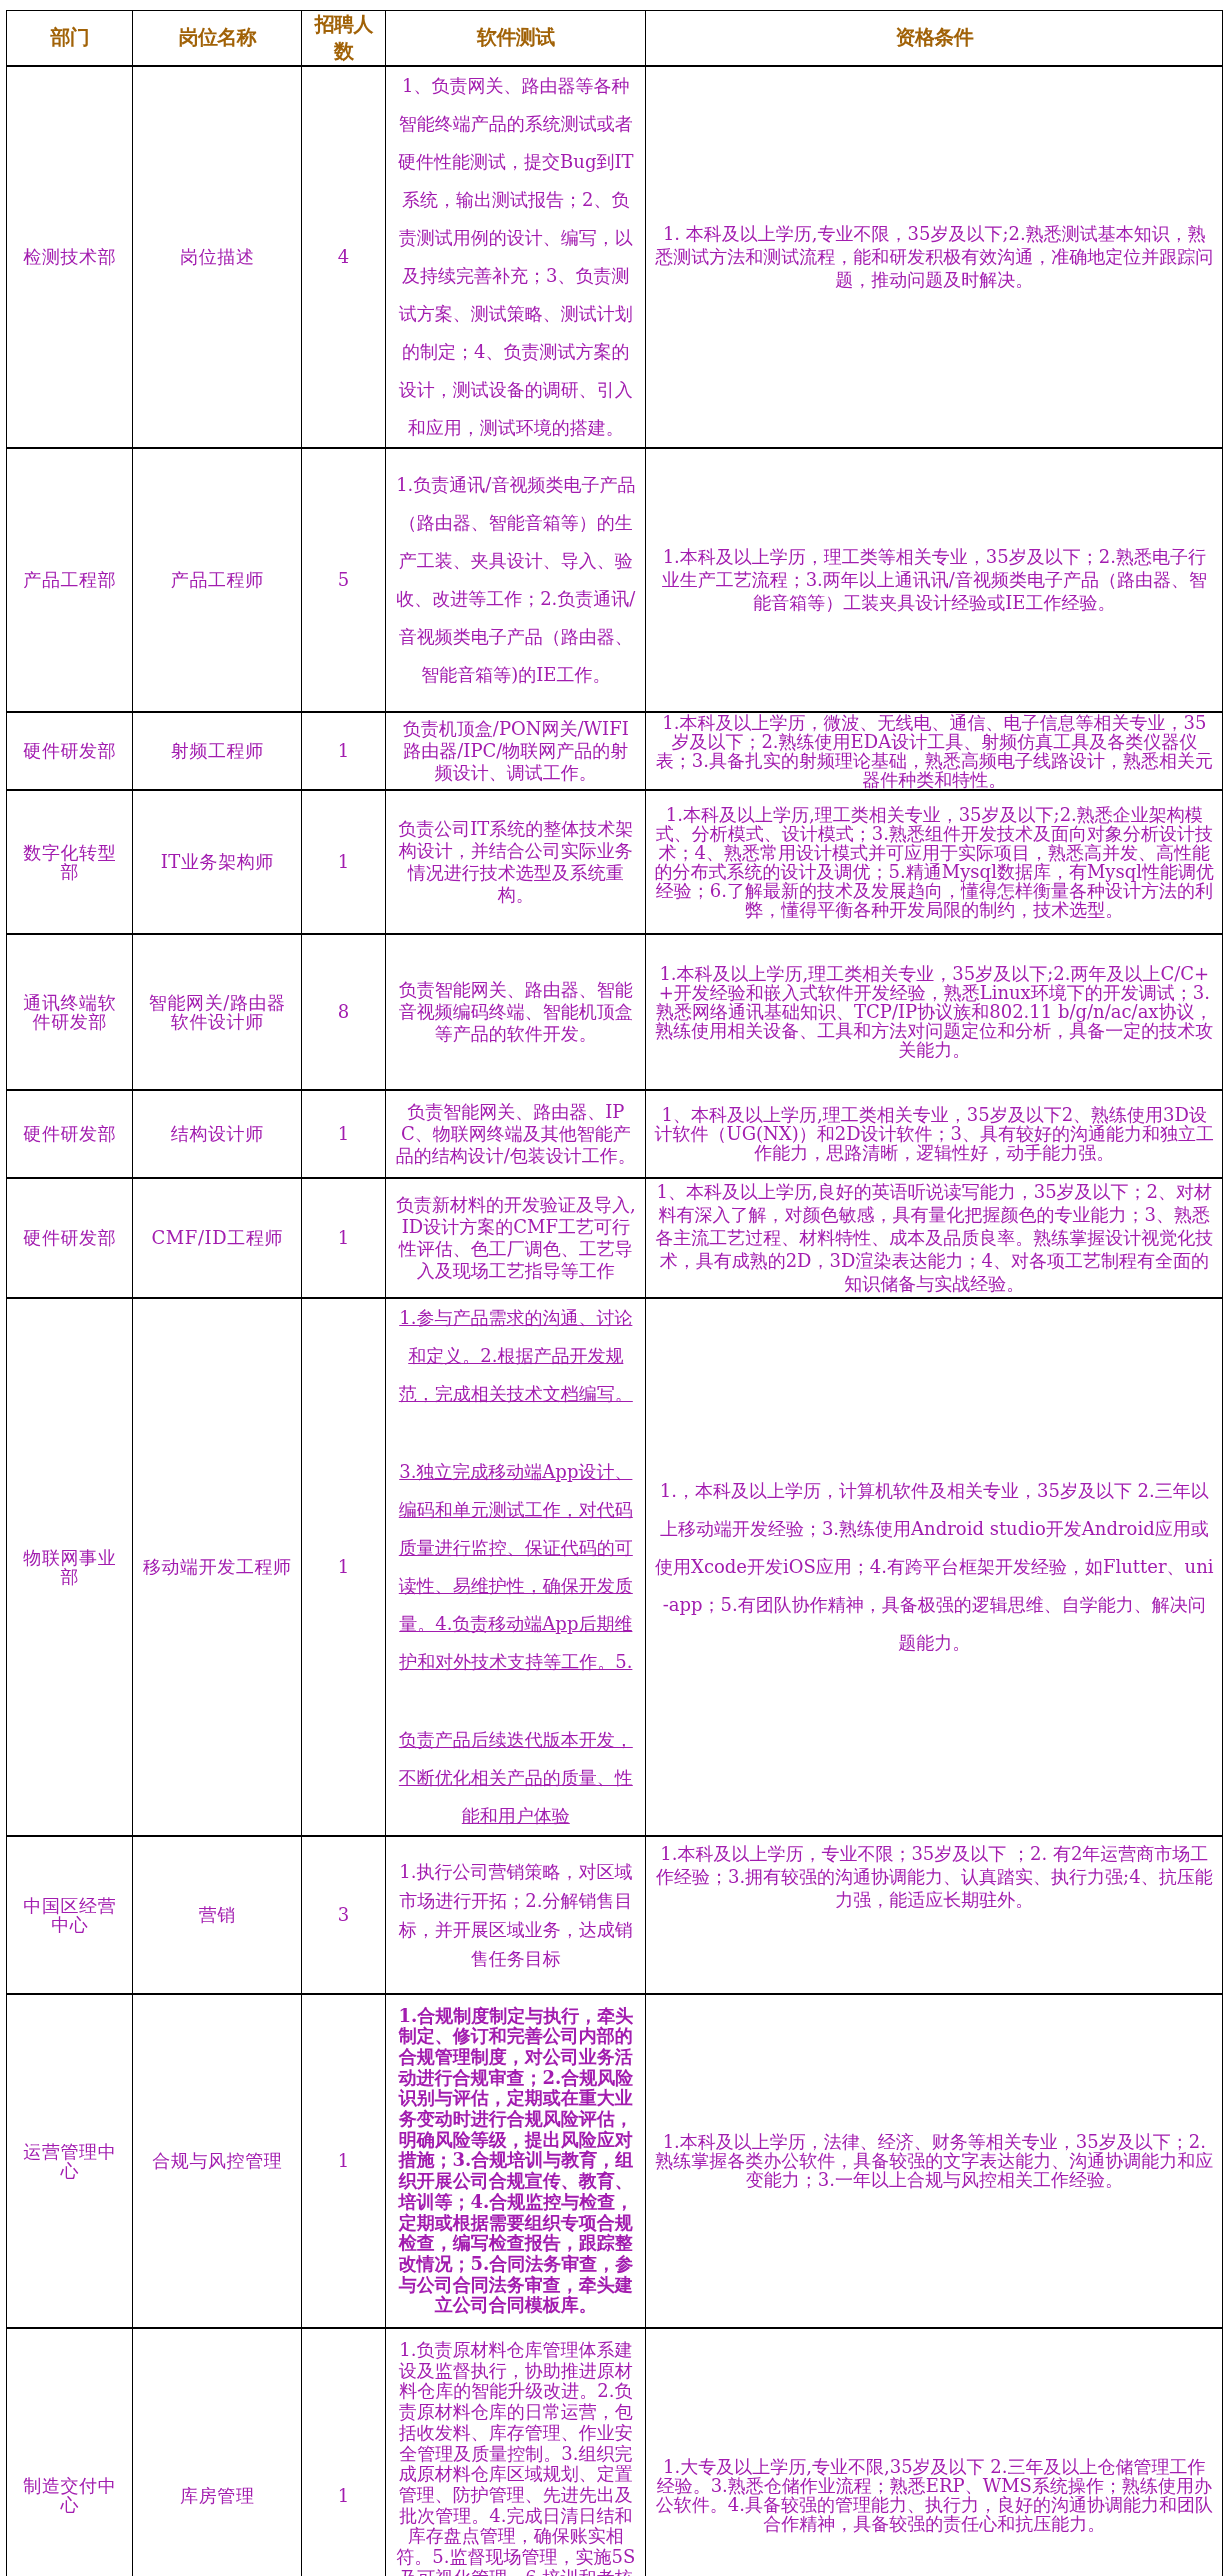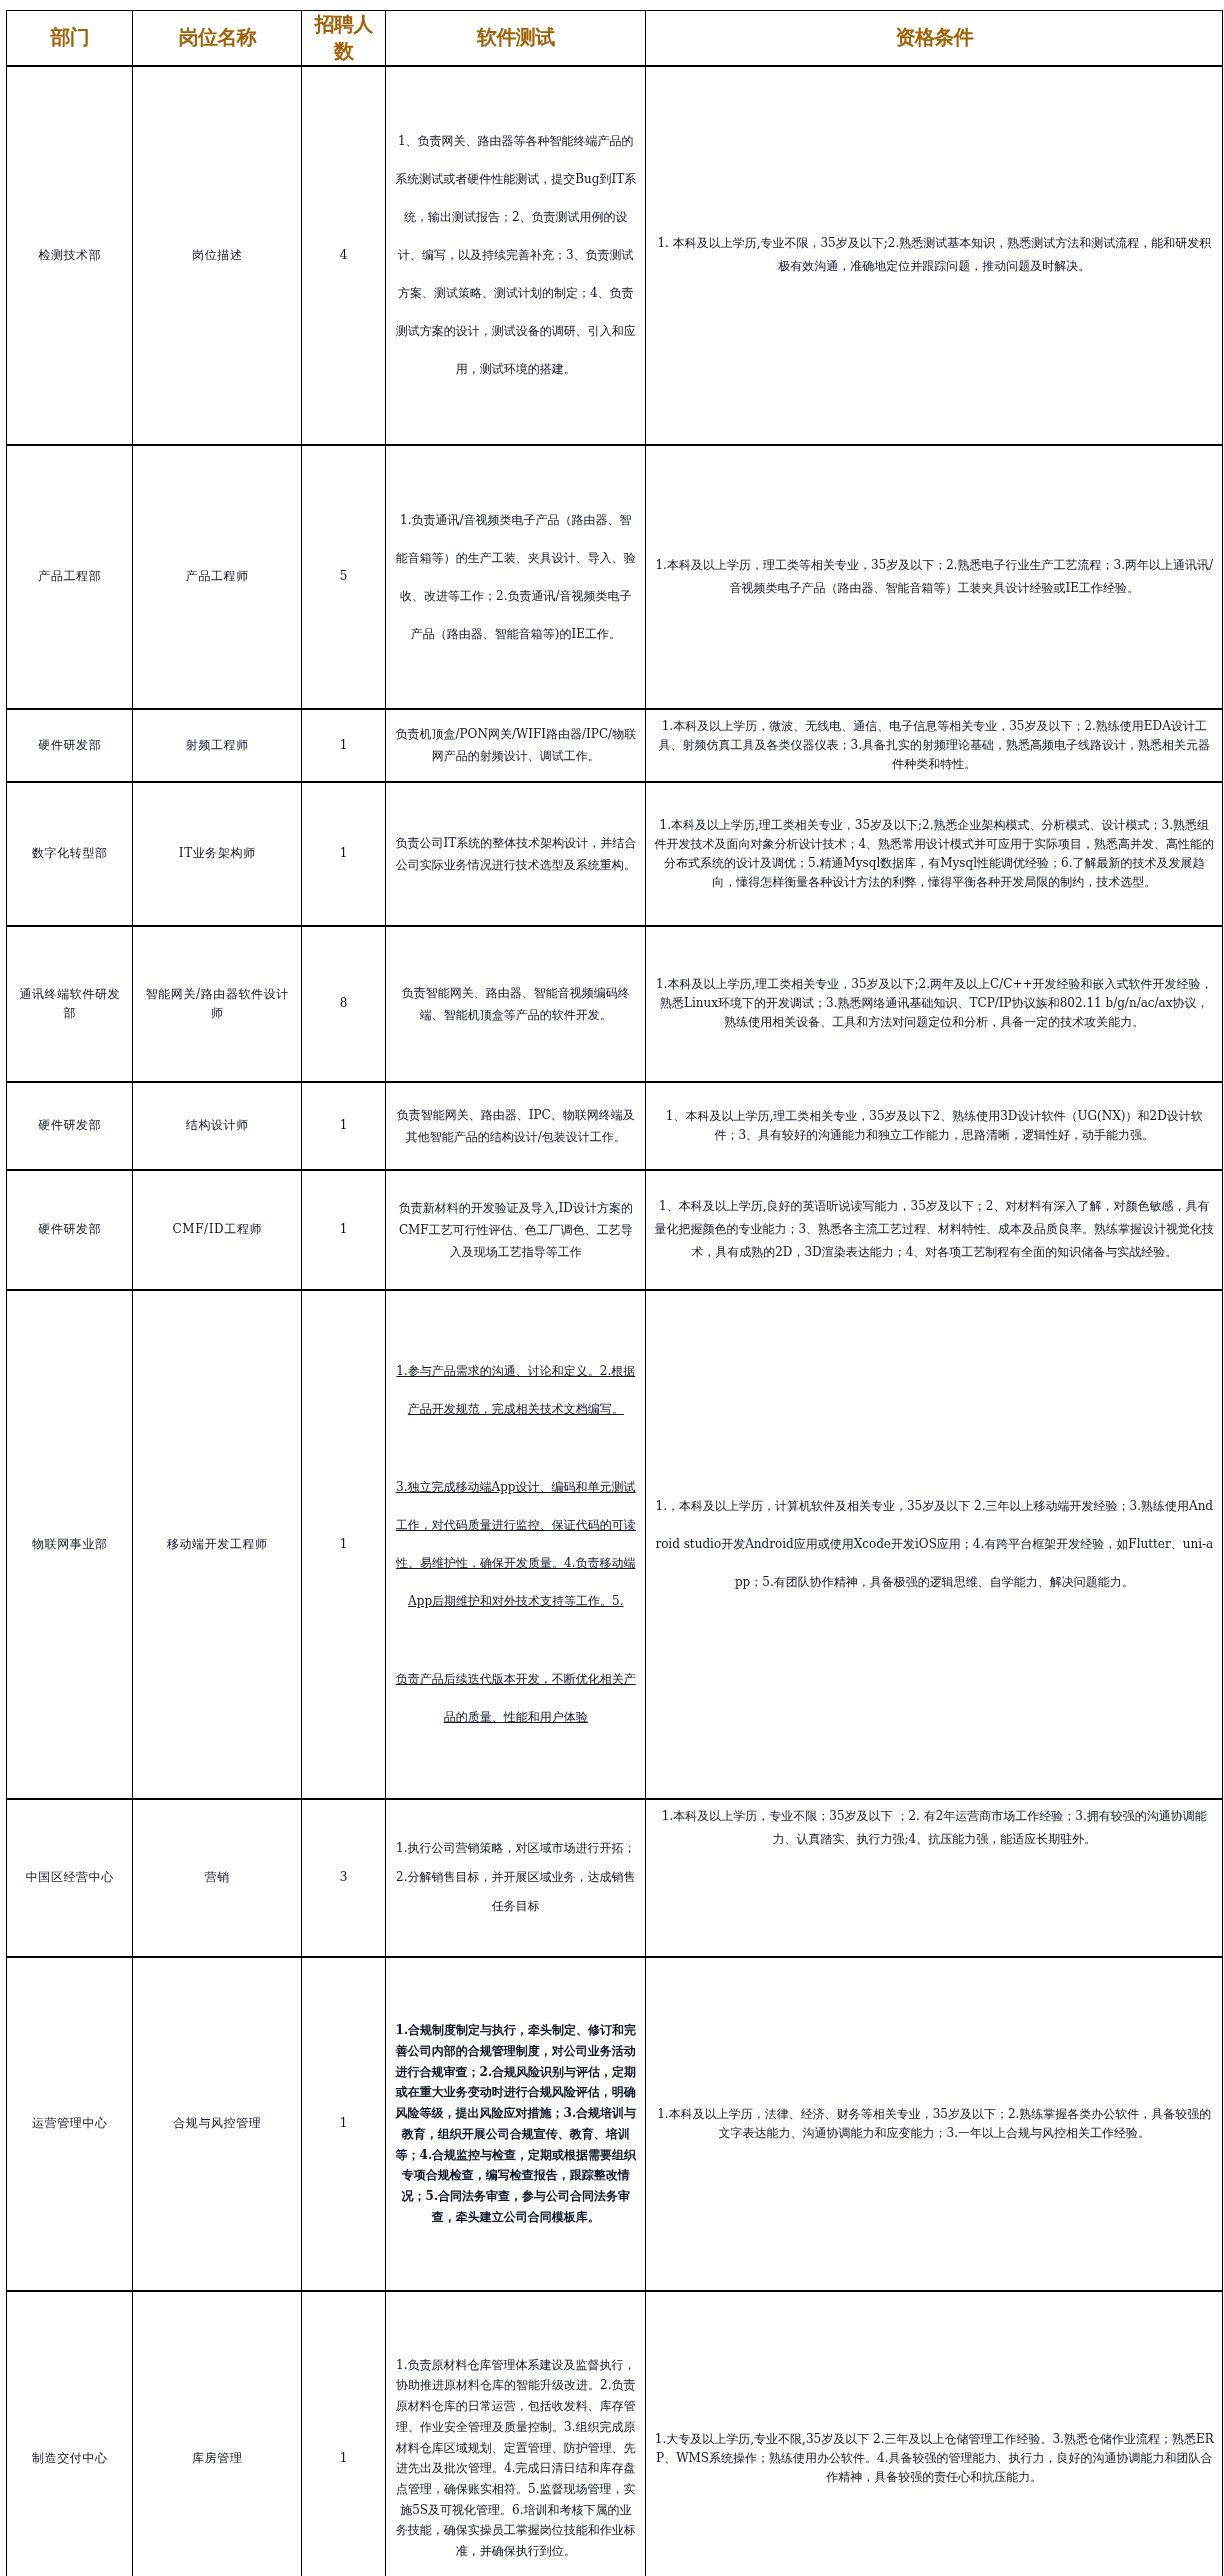--- a/index.html
+++ b/index.html
@@ -36,23 +36,23 @@
       font-weight: bold;
       font-size: 20px;
       color: #a16207;
       letter-spacing: -0.6px;
     }
     table.job-table tr.data-row td {
       border-top-width: 2.3px;
       border-bottom-width: 2.3px;
     }
     table.job-table td {
-      font-size: 12px;
+      font-size: 18px;
       line-height: 19px;
-      color: #0f172a;
+      color: #a21caf;
     }
     td.col-dept, td.col-title, td.col-count {
       font-size: 13px;
       letter-spacing: 0.6px;
     }
     td.col-desc {
       padding: 0 5.7px;
     }
     td.col-qual {
       padding: 0 10.3px;

